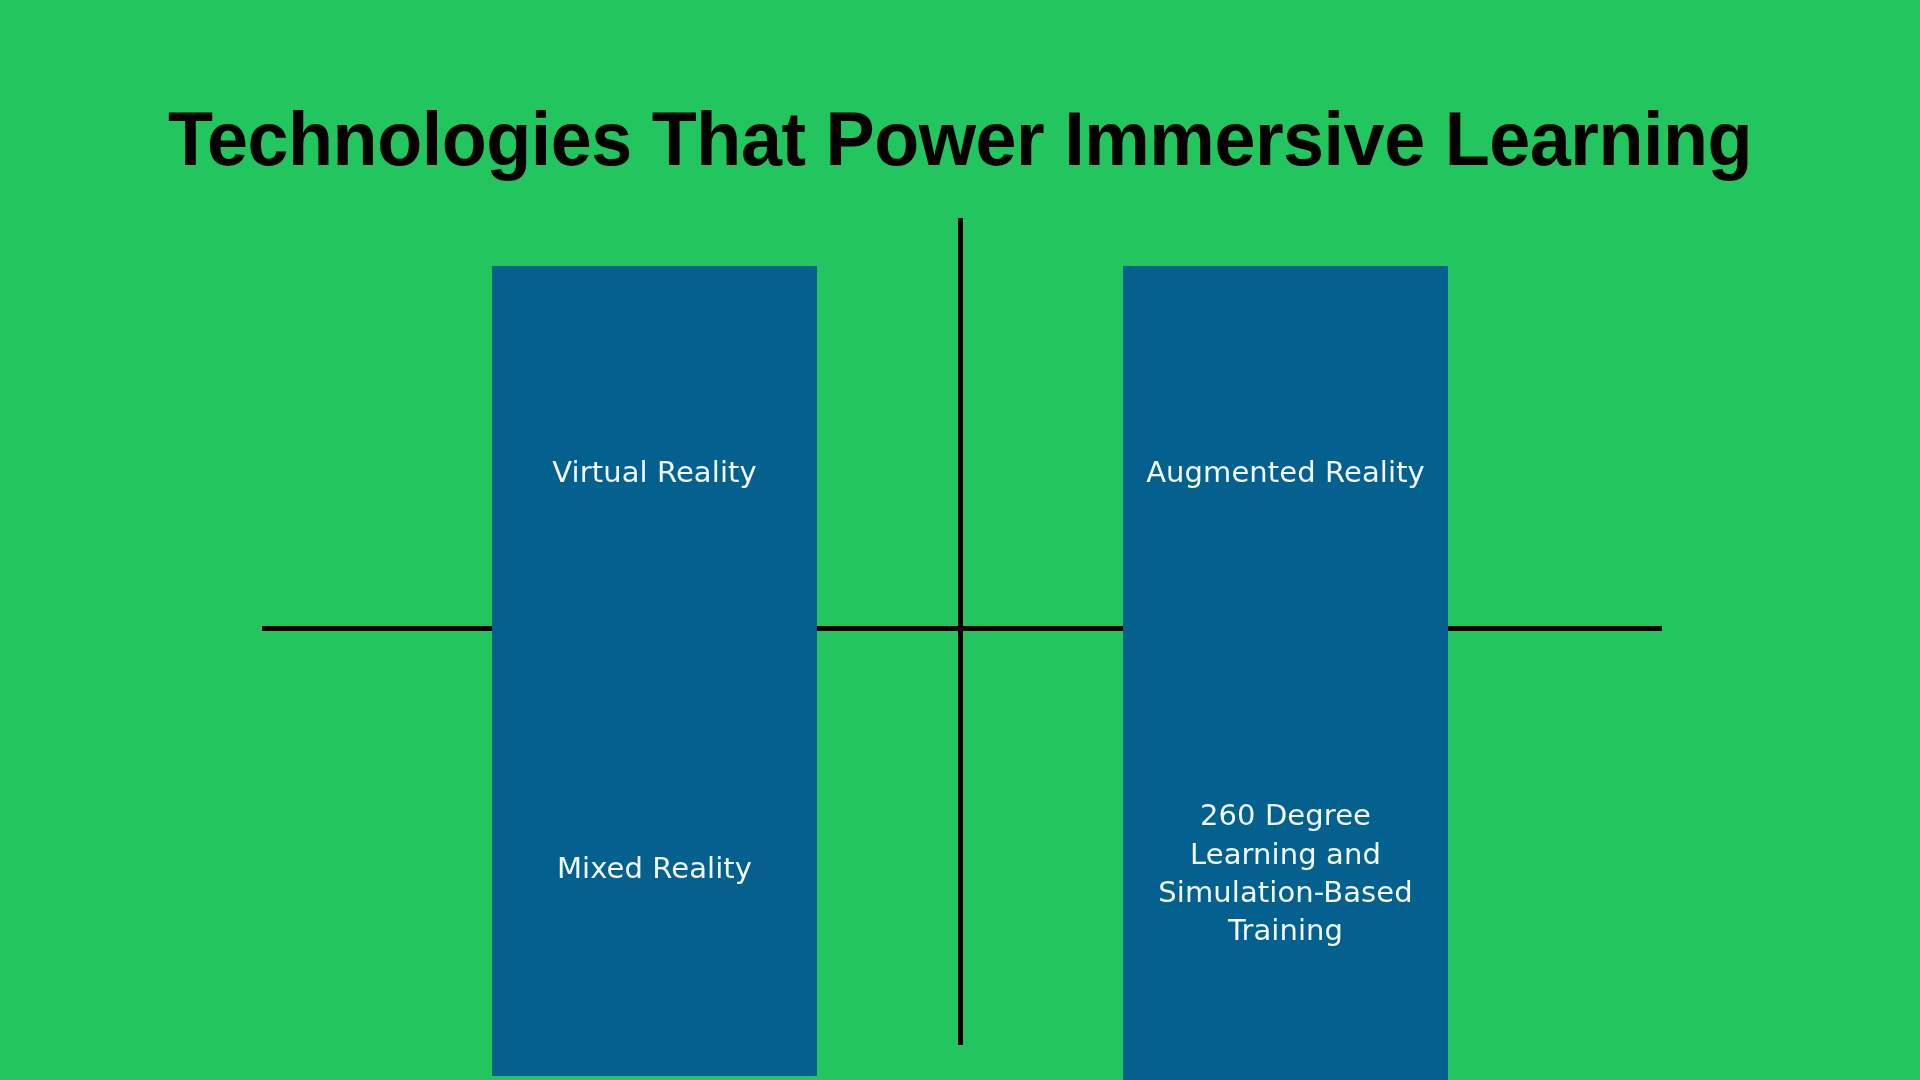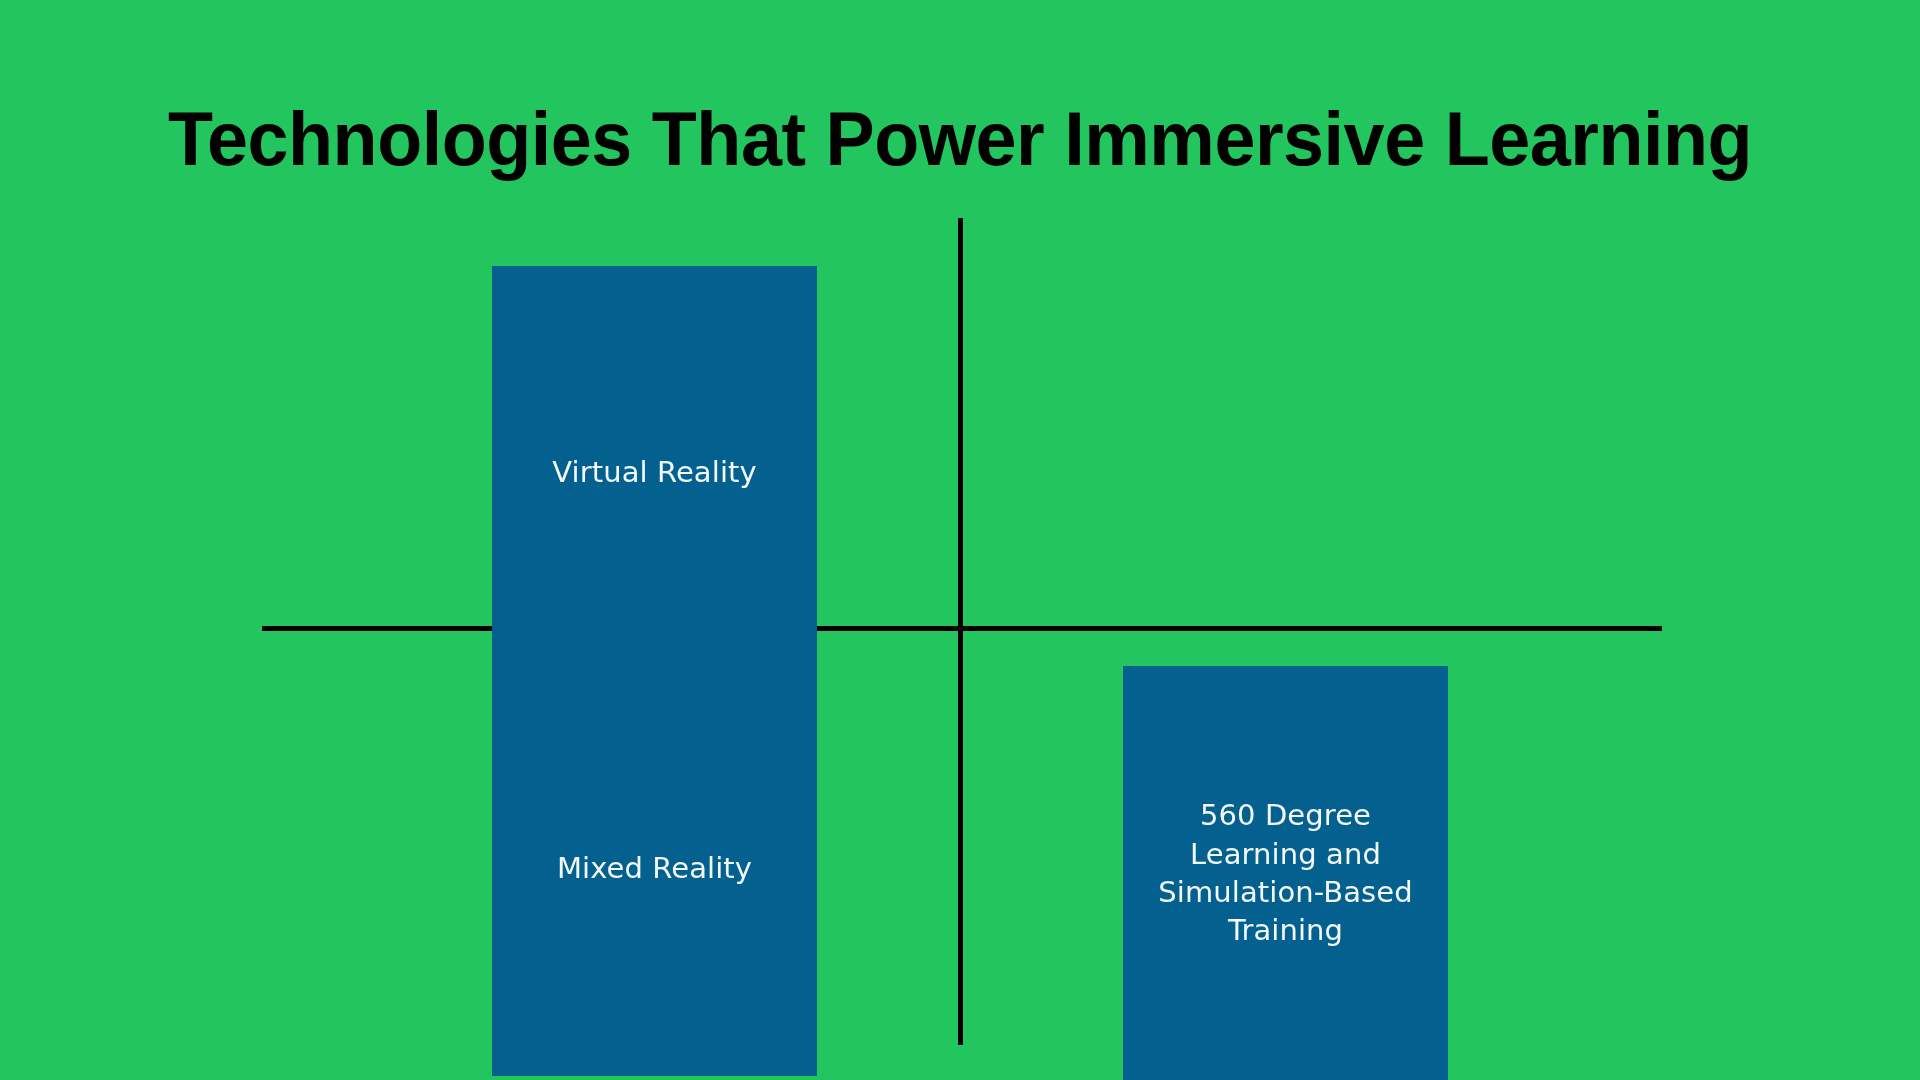--- a/index.html
+++ b/index.html
@@ -96,25 +96,28 @@
   <h1 id="slide-title">Technologies That Power Immersive Learning</h1>
 
   <div class="axis-line" id="axis-vertical"></div>
 
   <div class="axis-line" id="axis-horizontal"></div>
 
   <div class="quad-card" id="card-top-left">
     <span class="card-label">Virtual Reality</span>
   </div>
 
+  <div class="quad-card" id="card-top-right">
+    <span class="card-label">Augmented Reality</span>
+  </div>
 
   <div class="quad-card" id="card-bottom-left">
     <span class="card-label">Mixed Reality</span>
   </div>
 
   <div class="quad-card" id="card-bottom-right">
-    <span class="card-label">560 Degree
+    <span class="card-label">260 Degree
 Learning and
 Simulation-Based
 Training</span>
   </div>
 
 </div>
 
 </body></html>

